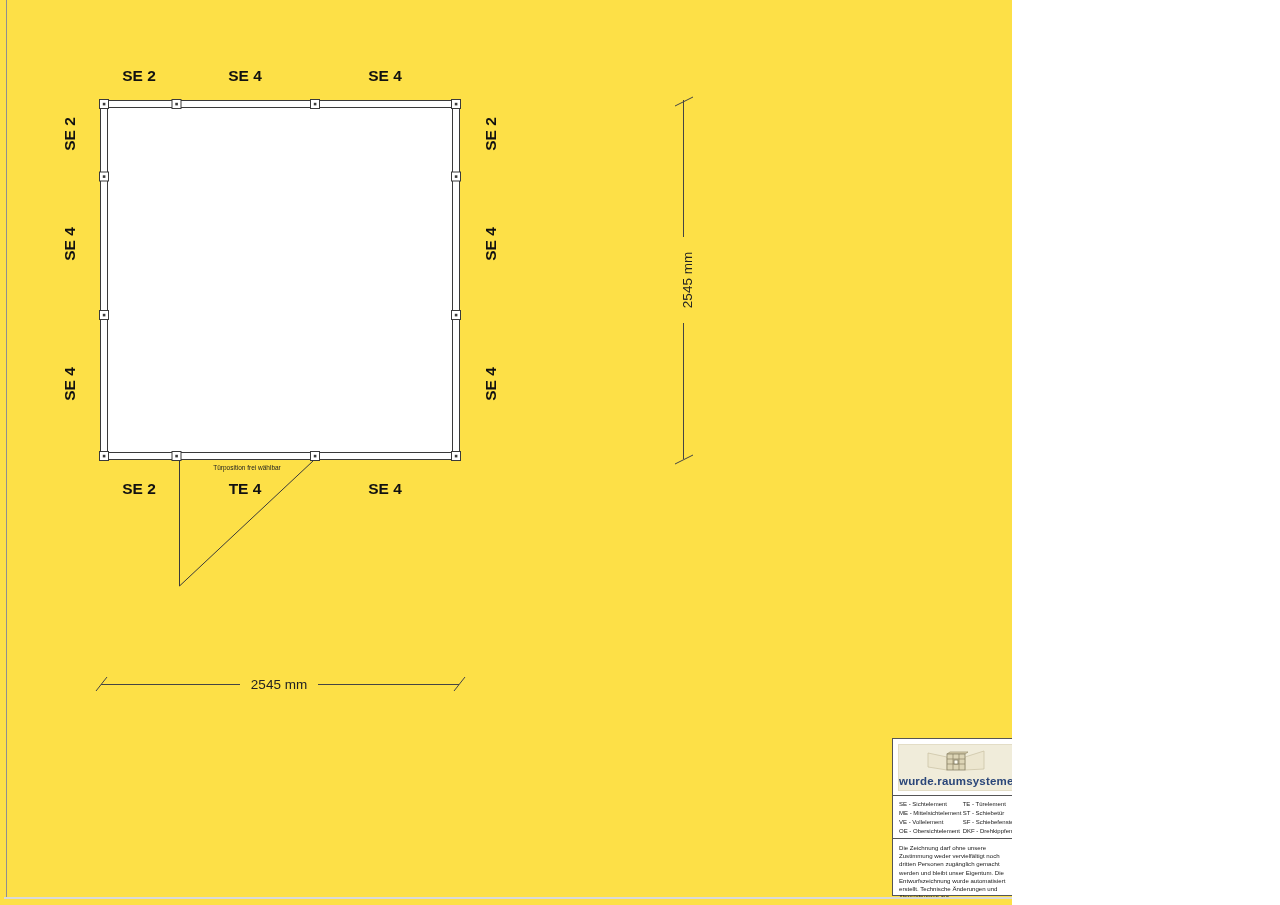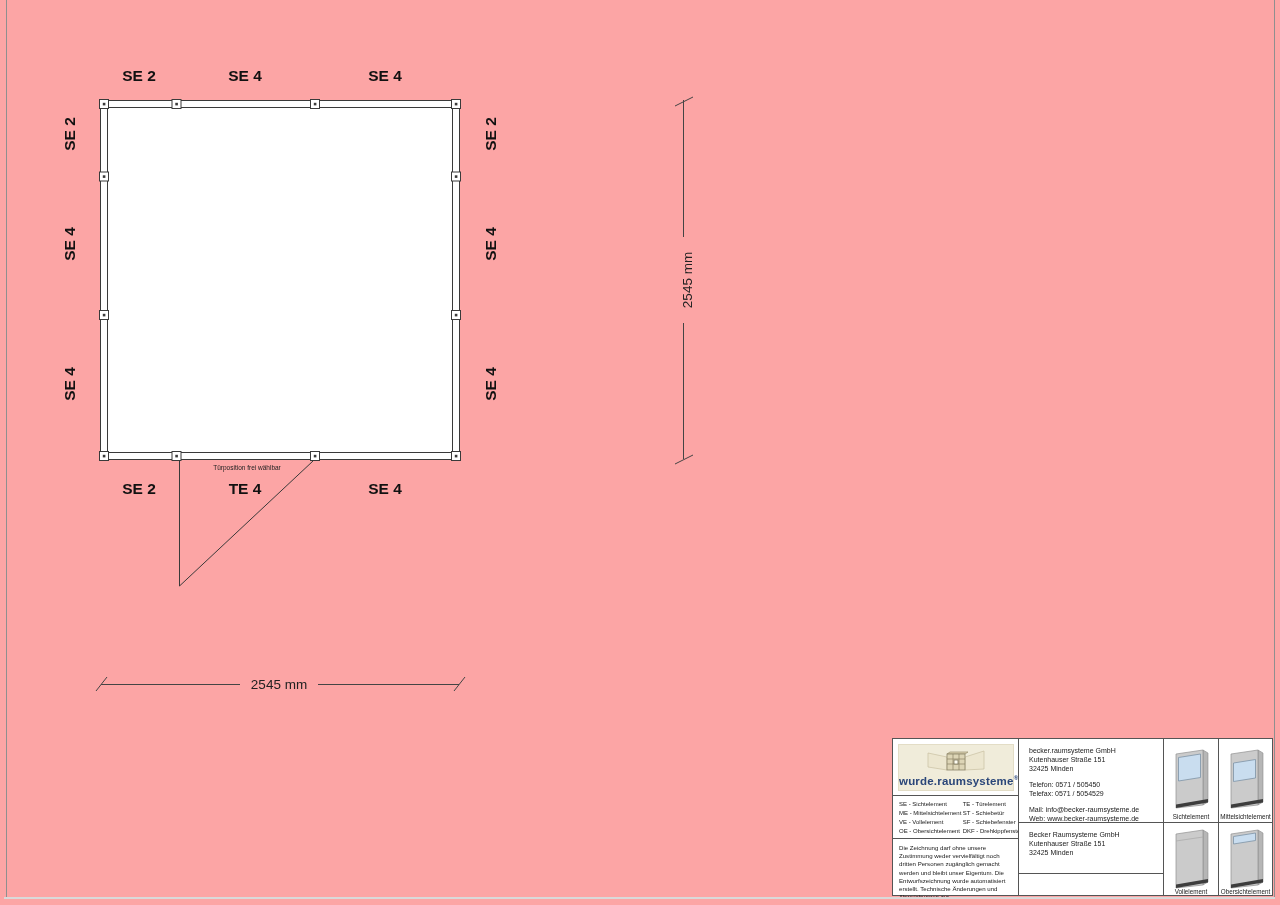--- a/index.html
+++ b/index.html
@@ -1,16 +1,16 @@
 <!DOCTYPE html>
 <html><head>
 <meta charset="utf-8">
 <style>
   html,body{margin:0;padding:0;background:#fff;}
-  #stage{position:relative;width:1280px;height:905px;background:#fca5a5;overflow:hidden;
+  #stage{position:relative;width:1012px;height:905px;background:#fde047;overflow:hidden;
          font-family:"Liberation Sans", sans-serif;color:#1a1a1a;}
   
   #sheet-frame{position:absolute;left:6px;top:-10px;width:1267px;height:906px;
                border:1px solid #8f8f8f;}
   #sheet-shadow{position:absolute;left:4px;top:897px;width:1271px;height:2px;background:#d9d9d9;}
 
   
   #plan-svg{position:absolute;left:0;top:0;}
   .plan-label{font:bold 15.5px "Liberation Sans",sans-serif;fill:#111;}
   .dim-label{font:13.5px "Liberation Sans",sans-serif;fill:#222;}

